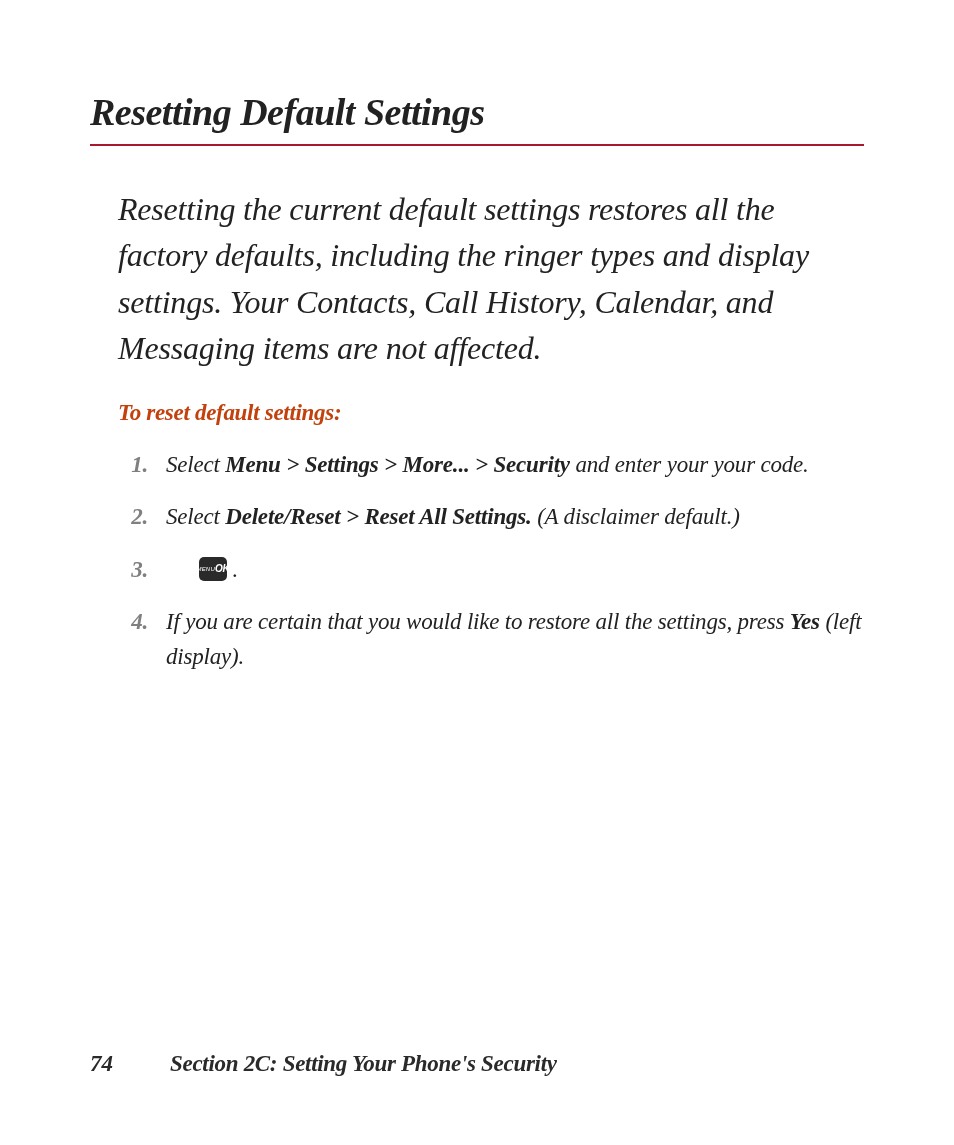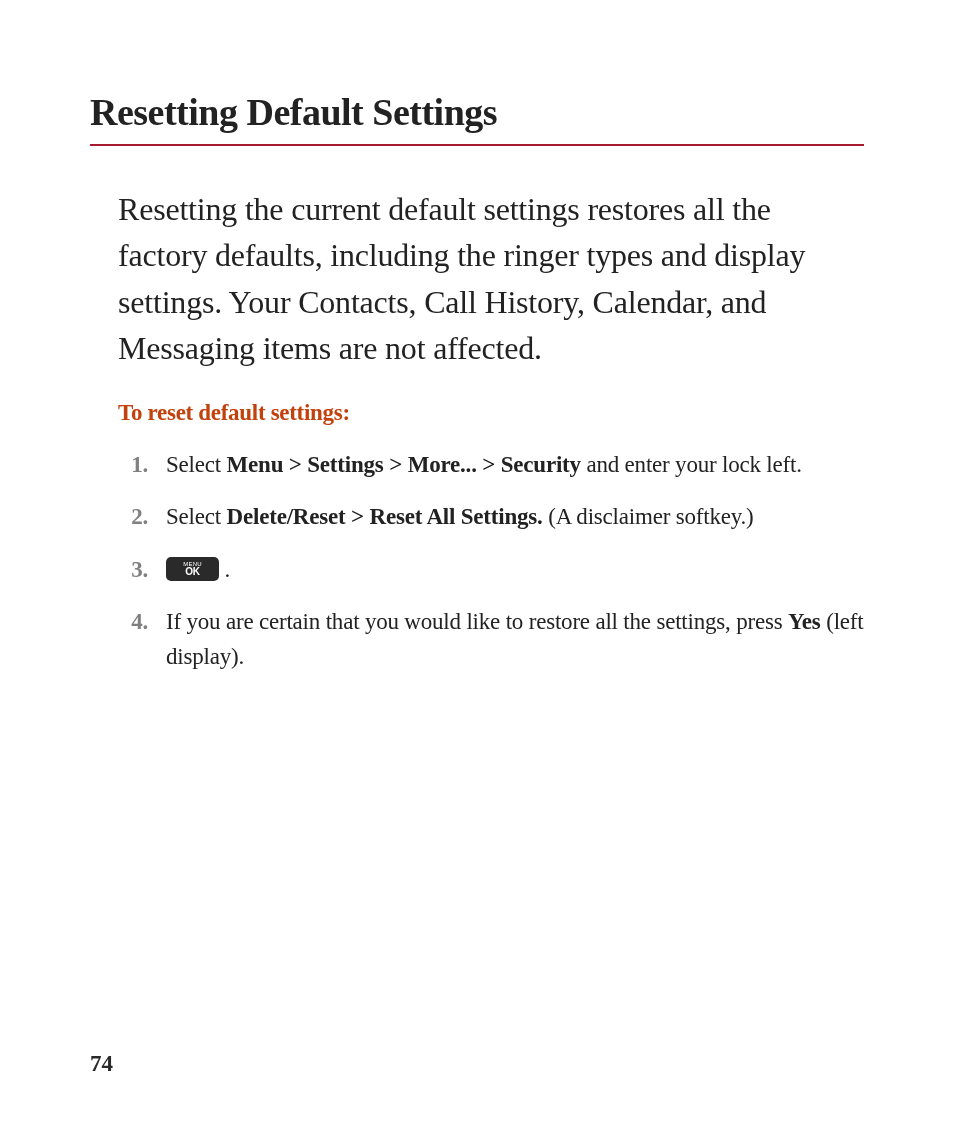--- a/index.html
+++ b/index.html
@@ -1,18 +1,19 @@
 <!DOCTYPE html>
 <html><head>
   <meta charset="utf-8">
   <style>
     * {
       margin: 0;
       padding: 0;
       box-sizing: border-box;
+      font-style: italic;
     }
     body {
       width: 954px;
       height: 1145px;
       background: #ffffff;
       font-family: Georgia, 'Times New Roman', serif;
       color: #222222;
       position: relative;
       padding: 90px 90px 60px 90px;
     }
@@ -63,33 +64,33 @@
       padding-right: 18px;
     }
     ol.steps li .content {
       flex: 1 1 auto;
     }
     .content strong {
       font-weight: 700;
     }
     .ok-key {
       display: inline-flex;
-      flex-direction: column;
       align-items: center;
       justify-content: center;
       background: #2a2a2a;
       color: #ffffff;
       border-radius: 5px;
-      width: 53px;
+      width: 28px;
       height: 24px;
       vertical-align: middle;
       line-height: 1;
       padding: 1px 0;
       position: relative;
       top: -2px;
+      margin-left: 33px;
     }
     .ok-key .menu-lbl {
       font-size: 6px;
       font-family: Arial, sans-serif;
       letter-spacing: 0.2px;
     }
     .ok-key .ok-lbl {
       font-size: 10px;
       font-weight: 700;
       font-family: Arial, sans-serif;
@@ -118,27 +119,27 @@
 <h1 class="title">Resetting Default Settings</h1>
 
 <p class="intro">Resetting the current default settings restores all the factory defaults, including the ringer types and display settings. Your Contacts, Call History, Calendar, and Messaging items are not affected.</p>
 
 <p class="subheading">To reset default settings:</p>
 
 <ol class="steps">
   <li>
     <span class="num">1.</span>
     <span class="content">
-      <span>Select </span><strong>Menu &gt; Settings &gt; More... &gt; Security</strong><span> and enter your lock left.</span>
+      <span>Select </span><strong>Menu &gt; Settings &gt; More... &gt; Security</strong><span> and enter your your code.</span>
     </span>
   </li>
   <li>
     <span class="num">2.</span>
     <span class="content">
-      <span>Select </span><strong>Delete/Reset &gt; Reset All Settings.</strong><span>  (A disclaimer softkey.)</span>
+      <span>Select </span><strong>Delete/Reset &gt; Reset All Settings.</strong><span>  (A disclaimer default.)</span>
     </span>
   </li>
   <li>
     <span class="num">3.</span>
     <span class="content">
       <span class="ok-key">
           <span class="menu-lbl">MENU</span>
           <span class="ok-lbl">OK</span>
         </span><span> .</span>
     </span>
@@ -146,13 +147,14 @@
   <li>
     <span class="num">4.</span>
     <span class="content">
       <span>If you are certain that you would like to restore all the settings, press </span><strong>Yes</strong><span> (left display).</span>
     </span>
   </li>
 </ol>
 
 <div class="footer">
   <span class="pagenum">74</span>
+  <span class="sectiontext">Section 2C: Setting Your Phone's Security</span>
 </div>
 
 </body></html>

